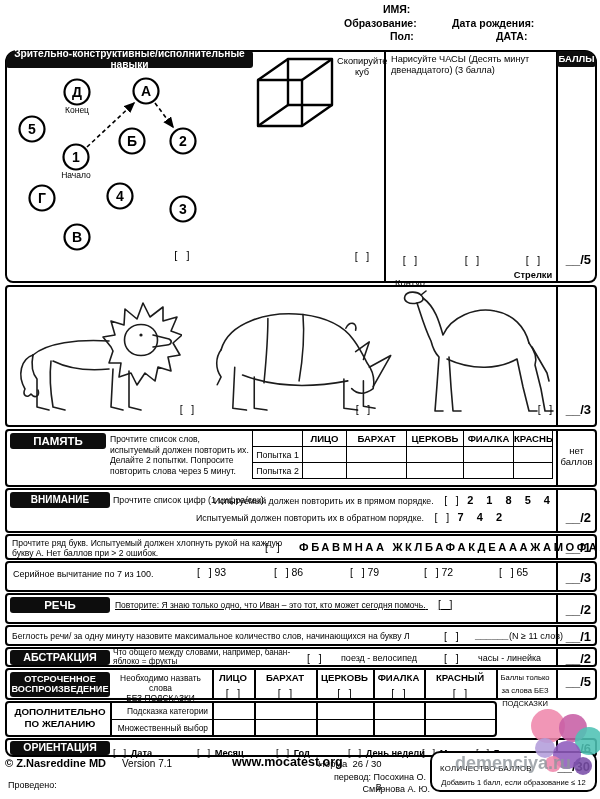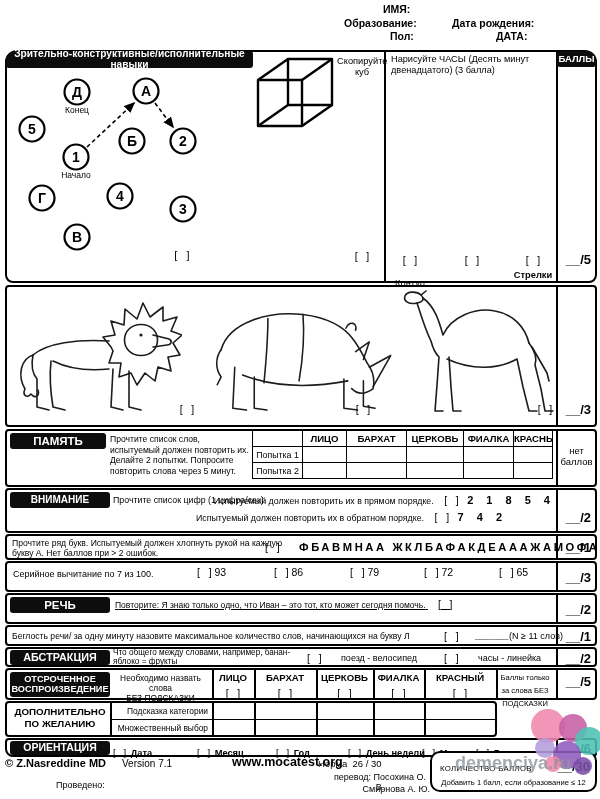--- a/index.html
+++ b/index.html
@@ -325,21 +325,21 @@
       <span class="sc" style="right:4px;top:1px;">__/6</span>
     </div>
   </div>
 
   <span class="abs" style="left:5px;top:757px;font-size:11px;font-weight:bold;">© Z.Nasreddine MD</span>
   <span class="abs" style="left:122px;top:758px;font-size:10px;">Version 7.1</span>
   <span class="abs" style="left:232px;top:755px;font-size:12.5px;font-weight:bold;">www.mocatest.org</span>
   <span class="abs" style="left:318px;top:758px;font-size:9.5px;white-space:pre;">Норма  26 / 30</span>
   <div class="abs" style="left:330px;top:772px;width:100px;text-align:center;font-size:9px;">перевод: Посохина О. В.</div>
   <div class="abs" style="left:330px;top:784px;width:100px;text-align:right;font-size:9px;">Смирнова А. Ю.</div>
-  <span class="abs" style="left:8px;top:780px;font-size:9px;margin-left:48px;">Проведено:</span>
+  <span class="abs" style="left:8px;top:780px;font-size:9px;">Проведено:</span>
 
   <div class="abs" style="left:430px;top:751px;width:167px;height:41px;border:2.8px solid #000;border-radius:10px;box-sizing:border-box;background:#fff;">
     <span class="abs" style="left:8px;top:11px;font-size:7.8px;letter-spacing:0.3px;white-space:nowrap;">КОЛИЧЕСТВО БАЛЛОВ</span>
     <span class="abs" style="right:5px;top:6px;font-size:13px;font-weight:bold;">__/30</span>
     <div class="abs" style="left:4px;right:4px;top:25px;text-align:center;font-size:7.6px;">Добавить 1 балл, если образование ≤ 12</div>
   </div>
 
   <div class="wm-dot" style="left:531px;top:709px;width:34px;height:34px;background:#ef87ac;"></div>
   <div class="wm-dot" style="left:559px;top:714px;width:28px;height:28px;background:#c75fa5;"></div>
   <div class="wm-dot" style="left:575px;top:727px;width:28px;height:28px;background:#4fc2b4;"></div>

